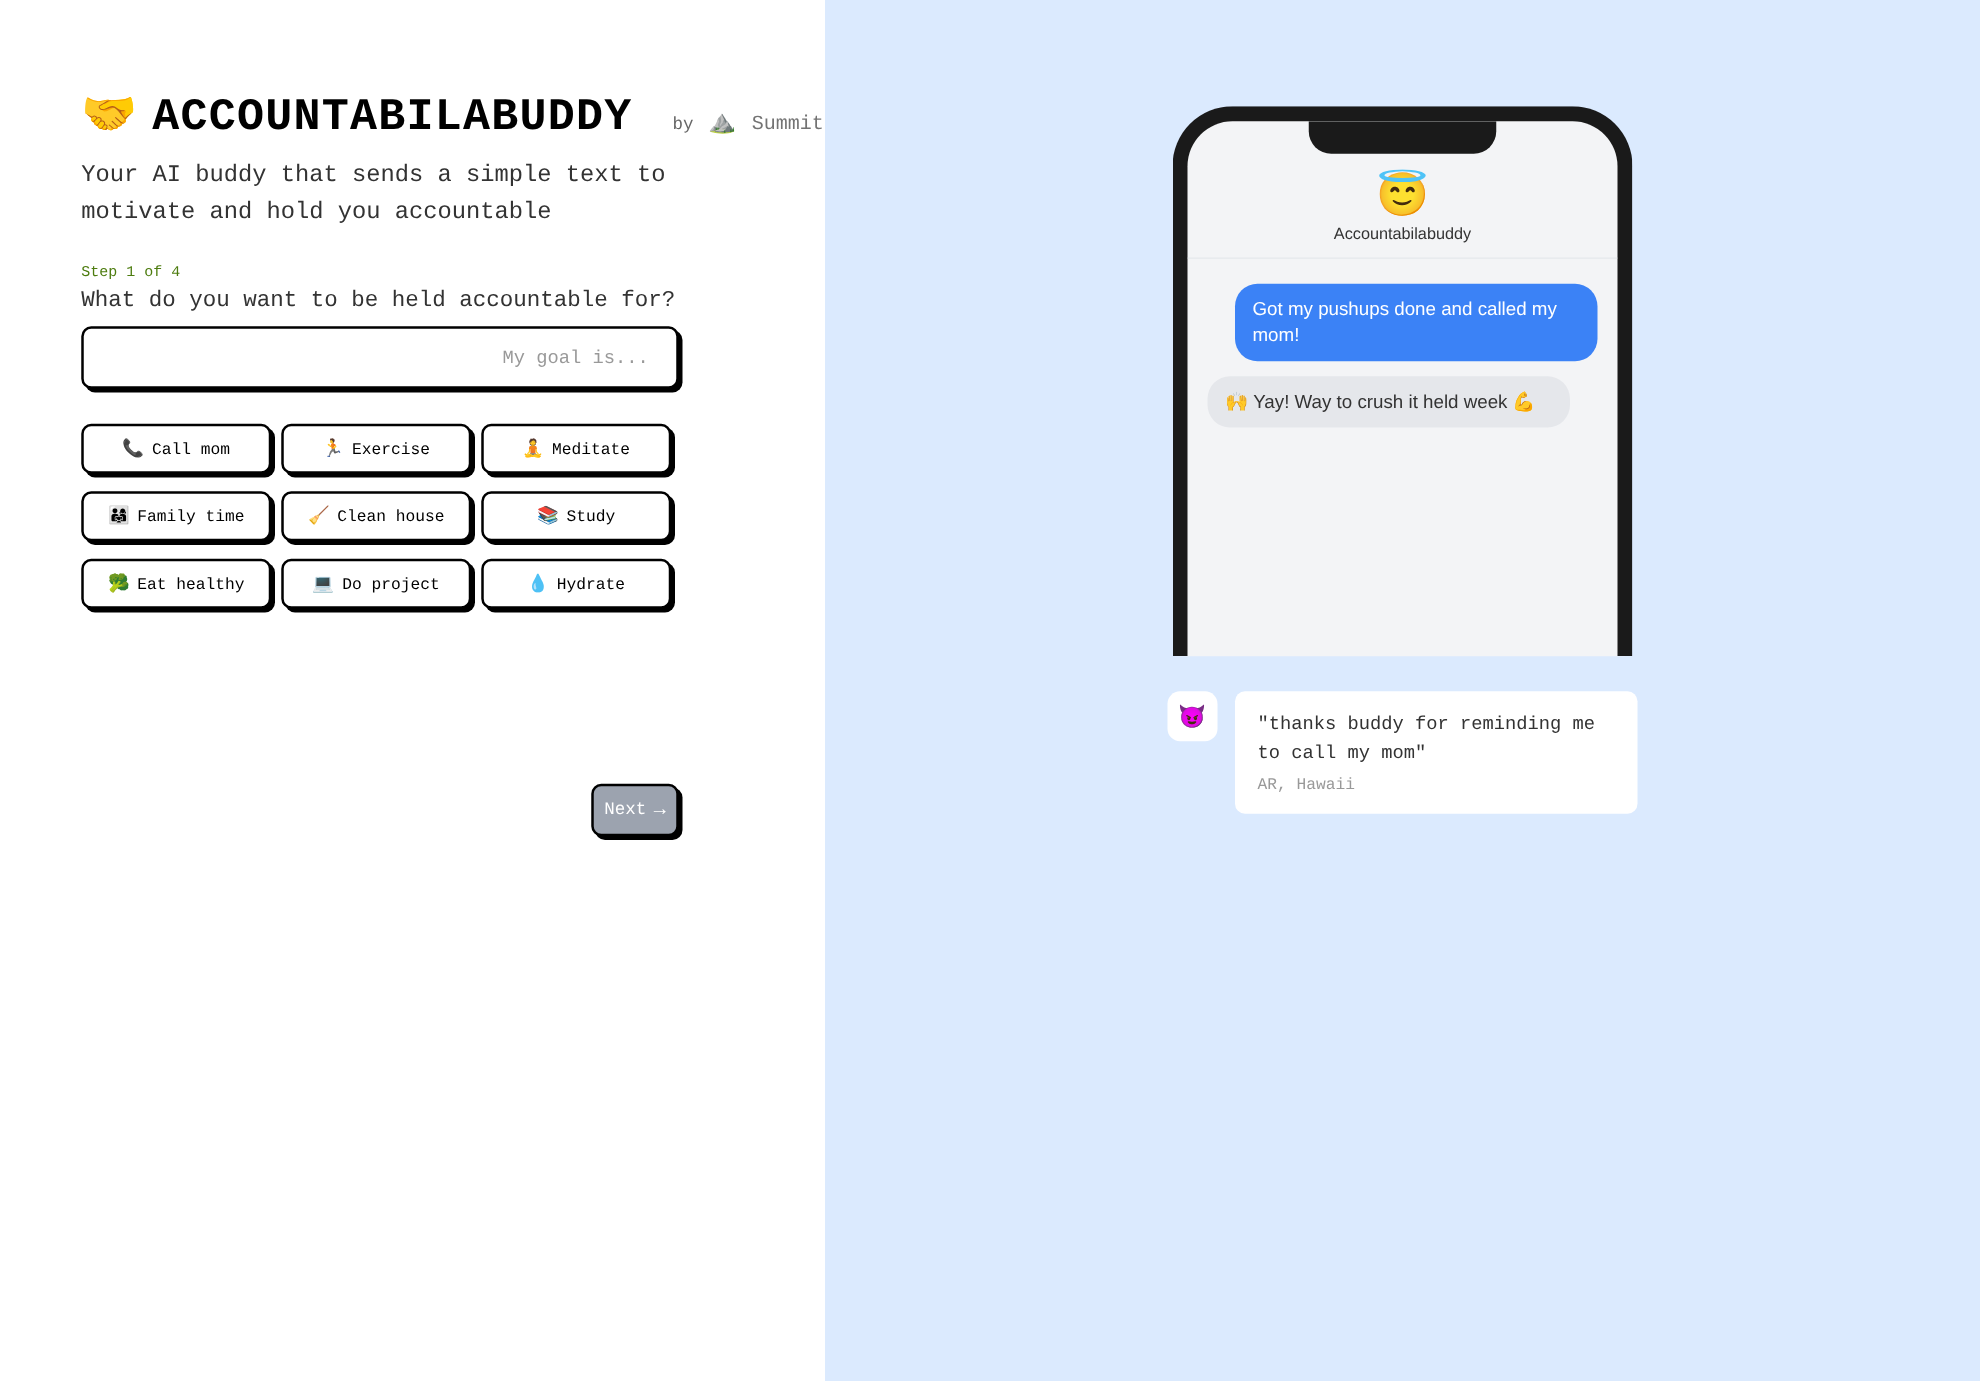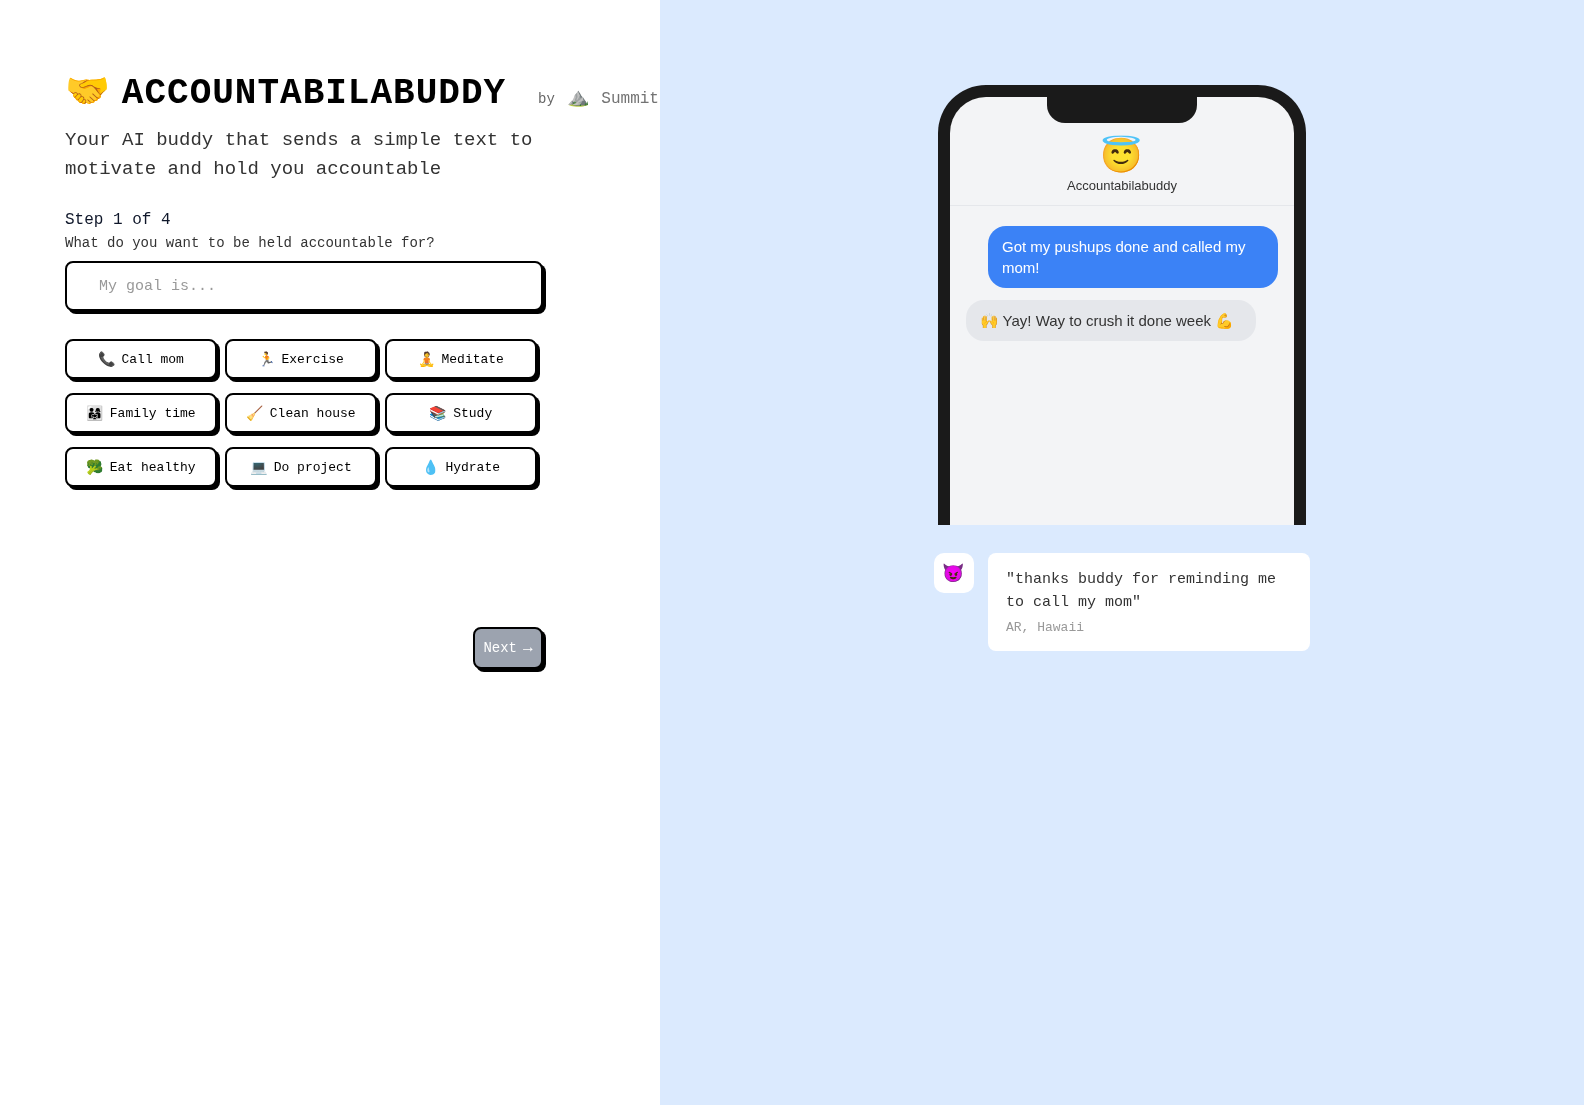--- a/index.html
+++ b/index.html
@@ -55,40 +55,41 @@
       font-size: 16px;
       color: #737373;
     }
     .tagline {
       font-size: 19px;
       color: #333;
       line-height: 1.5;
       margin-bottom: 28px;
     }
     .step-label {
-      font-size: 16px;
-      color: #0f172a;
+      font-size: 12px;
+      color: #4d7c0f;
       margin-bottom: 6px;
     }
     .question {
-      font-size: 14px;
+      font-size: 18px;
       color: #333;
       margin-bottom: 10px;
     }
     .goal-input {
       width: 478px;
       height: 50px;
       border: 2px solid #000;
       border-radius: 8px;
-      padding: 12px 32px;
+      padding: 12px 22px;
       font-family: 'Courier New', monospace;
       font-size: 15px;
       outline: none;
       box-shadow: 3px 3px 0 0 #000;
       margin-bottom: 28px;
+      text-align: right;
     }
     .goal-input::placeholder {
       color: #999;
     }
     .goal-grid {
       display: grid;
       grid-template-columns: repeat(3, 152px);
       gap: 14px 8px;
       width: 478px;
     }
@@ -295,21 +296,21 @@
     <div class="notch"></div>
     <div class="phone-content">
       <div class="buddy-header">
         <span class="buddy-emoji">😇</span>
         <span class="buddy-name">Accountabilabuddy</span>
       </div>
       <div class="messages">
         <div class="msg-sent-wrap">
           <div class="msg msg-sent">Got my pushups done and called my mom!</div>
         </div>
-        <div class="msg msg-received">🙌 Yay!  Way to crush it done week 💪</div>
+        <div class="msg msg-received">🙌 Yay!  Way to crush it held week 💪</div>
       </div>
     </div>
   </div>
 
   <div class="testimonial">
     <div class="testimonial-avatar">
       <span>😈</span>
     </div>
     <div class="testimonial-card">
       <div class="testimonial-text">"thanks buddy for reminding me to call my mom"</div>

